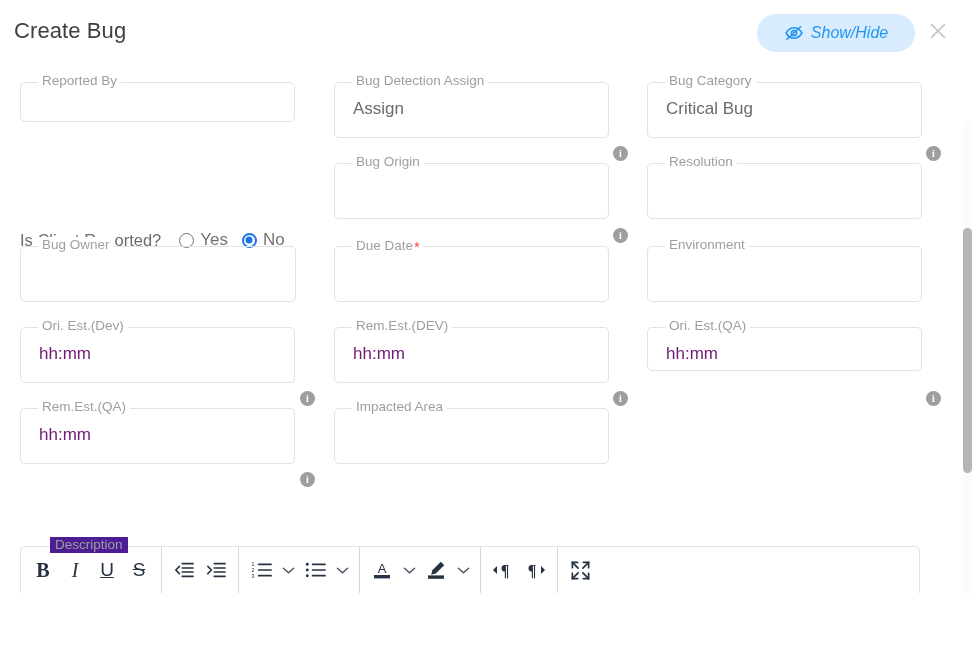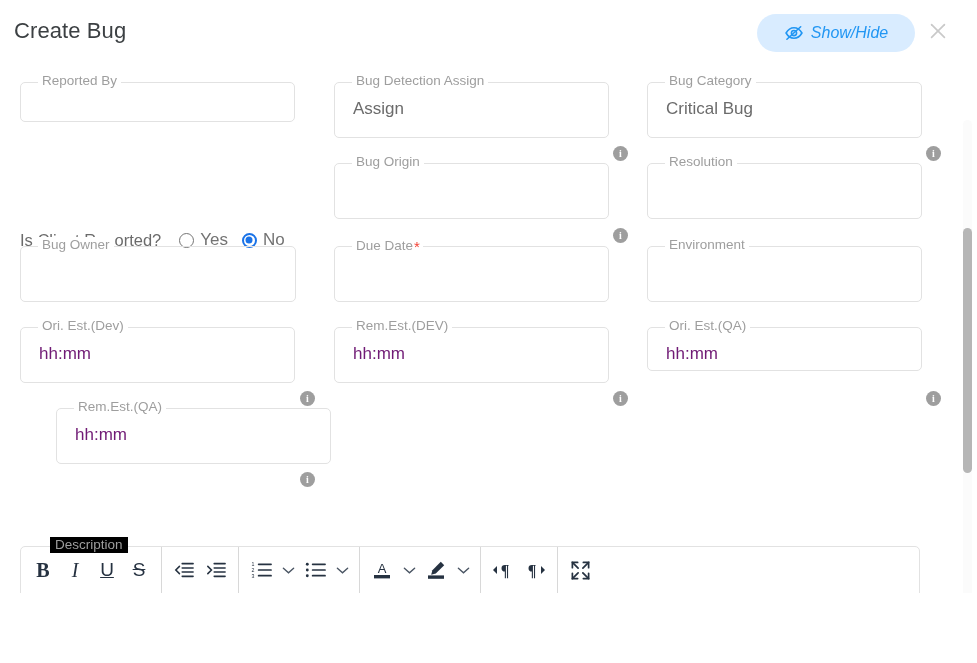--- a/index.html
+++ b/index.html
@@ -195,21 +195,21 @@
   .desc-outline {
     position: absolute;
     left: 0; top: 0;
     width: 900px; height: 105px;
     border: 1px solid #e2e2e2;
     border-radius: 5px;
   }
   .desc-label {
     position: absolute;
     left: 30px; top: -9px;
-    background: #000000;
+    background: #4c1d95;
     padding: 0 5px;
     font-size: 13.5px;
     color: #9e9e9e;
     line-height: 16px;
   }
   .toolbar {
     position: absolute;
     left: 1px; top: 1px;
     width: 898px;
     height: 47px;
@@ -350,27 +350,31 @@
     </div>
     <div class="info-icon" style="left:613px; top:333px;">i</div>
 
     <div class="field" style="left:647px; top:269px; width:275px; height:44px;">
       <div class="box"></div>
       <div class="flabel">Ori. Est.(QA)</div>
       <div class="fvalue placeholder">hh:mm</div>
     </div>
     <div class="info-icon" style="left:926px; top:333px;">i</div>
 
-    <div class="field" style="left:20px; top:350px; width:275px; height:56px;margin-left:36px;">
+    <div class="field" style="left:20px; top:350px; width:275px; height:56px;">
       <div class="box"></div>
       <div class="flabel">Rem.Est.(QA)</div>
       <div class="fvalue placeholder">hh:mm</div>
     </div>
     <div class="info-icon" style="left:300px; top:414px;">i</div>
 
+    <div class="field" style="left:334px; top:350px; width:275px; height:56px;">
+      <div class="box"></div>
+      <div class="flabel">Impacted Area</div>
+    </div>
 
     <div class="desc-wrap">
       <div class="desc-outline"></div>
       <div class="desc-label">Description</div>
 
       <div class="toolbar">
 
         <div class="tgroup">
           <div class="tbtn" style="font-weight:bold;font-size:20px;">B</div>
           <div class="tbtn" style="font-style:italic;font-size:20px;">I</div>

